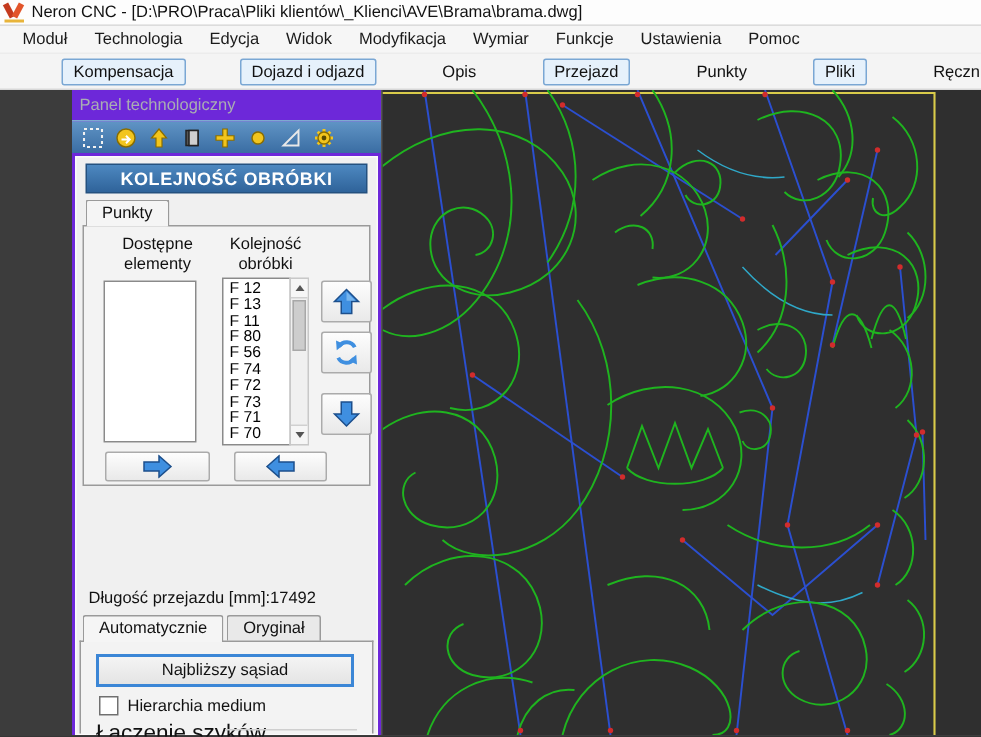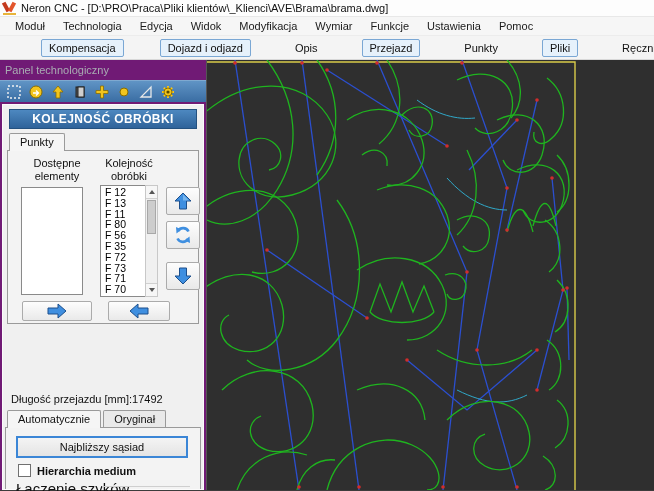--- a/index.html
+++ b/index.html
@@ -26,21 +26,21 @@
           background-size:4px 4px; background-position:1px 1px; }
   .tbtn { font-size:11px; color:#111; padding:2px 7px; margin:0 1px; border:1px solid transparent; border-radius:2px; background:transparent; white-space:nowrap; }
   .tbtn.active { border-color:#7aa7d4; background:#e6f1fb; }
   .tsep { width:1px; height:18px; background:#c9c9c9; margin:0 4px; }
   .ibtn { width:22px; height:20px; display:flex; align-items:center; justify-content:center; margin:0 1px; border-radius:2px; }
   .ibtn svg { display:block; }
   .caret { width:0; height:0; border-left:3px solid transparent; border-right:3px solid transparent; border-top:4px solid #333; margin-left:1px; }
 
   
   .main { display:flex; height:430px; }
-  .left { width:206px; background:#701a75; position:relative; flex:0 0 auto; }
+  .left { width:206px; background:#6d28d9; position:relative; flex:0 0 auto;margin-left:48px; }
   .panel-title { height:20px; color:#a9adb3; font-size:11px; display:flex; align-items:center; padding-left:5px; }
   .blue-bar { height:22px; background:linear-gradient(#6094c5,#3a6da3); display:flex; align-items:center; gap:6px; padding-left:6px; border-top:1px solid #7fa9d0; }
   .blue-bar .picon { width:16px; height:16px; display:flex; align-items:center; justify-content:center; }
 
   .panel-body { position:absolute; left:2px; right:2px; top:44px; bottom:0; background:#f0f0f0; border:1px solid #fbfbfb; }
   .order-header { position:absolute; left:6px; right:6px; top:4px; height:20px;
                   background:linear-gradient(#4d88c0,#2f639a); border:1px solid #24517f;
                   color:#fff; font-weight:bold; font-size:12px; display:flex; align-items:center; justify-content:center; letter-spacing:.4px; }
   .tab-strip { position:absolute; left:6px; top:28px; height:18px; display:flex; }
   .tab { padding:2px 10px 0 10px; font-size:11px; color:#111; border:1px solid #9a9a9a; border-bottom:none; background:#e9e9e9; border-radius:2px 2px 0 0; margin-right:2px; }
@@ -59,21 +59,21 @@
 
   .sq-btn { position:absolute; width:34px; height:28px; background:linear-gradient(#fdfdfd,#e9e9e9); border:1px solid #ababab; border-radius:2px; display:flex; align-items:center; justify-content:center; }
   .wide-btn { position:absolute; height:20px; background:linear-gradient(#fdfdfd,#e9e9e9); border:1px solid #ababab; border-radius:2px; display:flex; align-items:center; justify-content:center; }
 
   .len-text { position:absolute; left:8px; top:288px; font-size:11px; color:#111; }
   .tabs2 { position:absolute; left:4px; top:305px; height:18px; display:flex; }
   .tab-box2 { position:absolute; left:2px; right:2px; top:322px; bottom:0; border:1px solid #9a9a9a; border-bottom:none; background:#f3f3f3; }
 
   .btn-big { position:absolute; left:10px; right:12px; height:22px; background:linear-gradient(#f4f4f4,#e4e4e4); border:1px solid #ababab; display:flex; align-items:center; justify-content:center; font-size:11px; color:#111;text-align:right; }
   .btn-big.focus { border:2px solid #3b86d6; }
-  .chk-row { position:absolute; left:12px; display:flex; align-items:center; gap:6px; font-size:11px; color:#111;font-weight:bold; }
+  .chk-row { position:absolute; left:12px; display:flex; align-items:center; gap:6px; font-size:11px; color:#111; }
   .chk { width:13px; height:13px; background:#fff; border:1px solid #707070; }
   .grp-label { position:absolute; left:10px; font-size:15px; color:#111; }
   .grp-line { position:absolute; height:1px; background:#cfcfcf; }
 
   
   .canvas { flex:1; position:relative; background:#2f2f2f; overflow:hidden; border-left:1px solid #555; }
   .canvas svg { display:block; }
 </style>
 </head>
 <body>
@@ -260,21 +260,21 @@
 
           <div class="listbox" style="left:13px; top:36px; width:62px; height:108px;"></div>
 
           <div class="listbox" style="left:92px; top:34px; width:46px; height:112px;">
             <div class="list-items">
               <div>F 12</div>
               <div>F 13</div>
               <div>F 11</div>
               <div>F 80</div>
               <div>F 56</div>
-              <div>F 35</div>
+              <div>F 74</div>
               <div>F 72</div>
               <div>F 73</div>
               <div>F 71</div>
               <div>F 70</div>
             </div>
           </div>
           <div class="scrollbar" style="left:137px; top:34px; height:112px;">
             <div class="sb-btn">
                 <div class="sb-tri-up"></div>
               </div>

